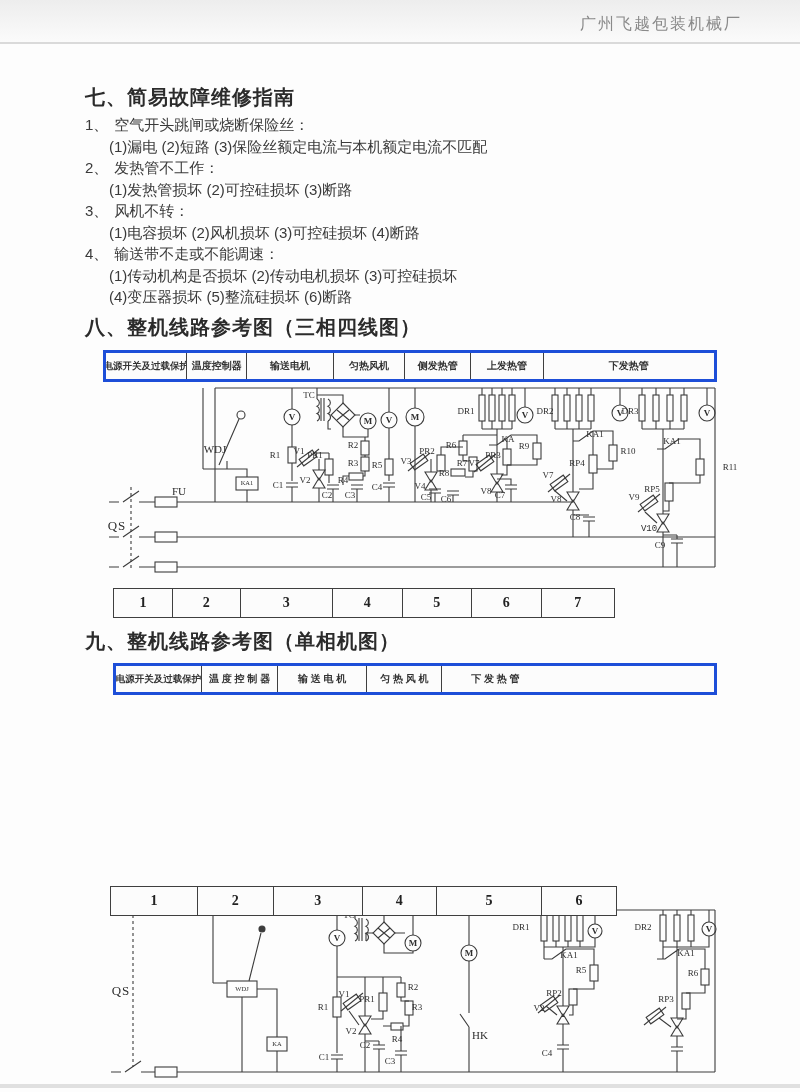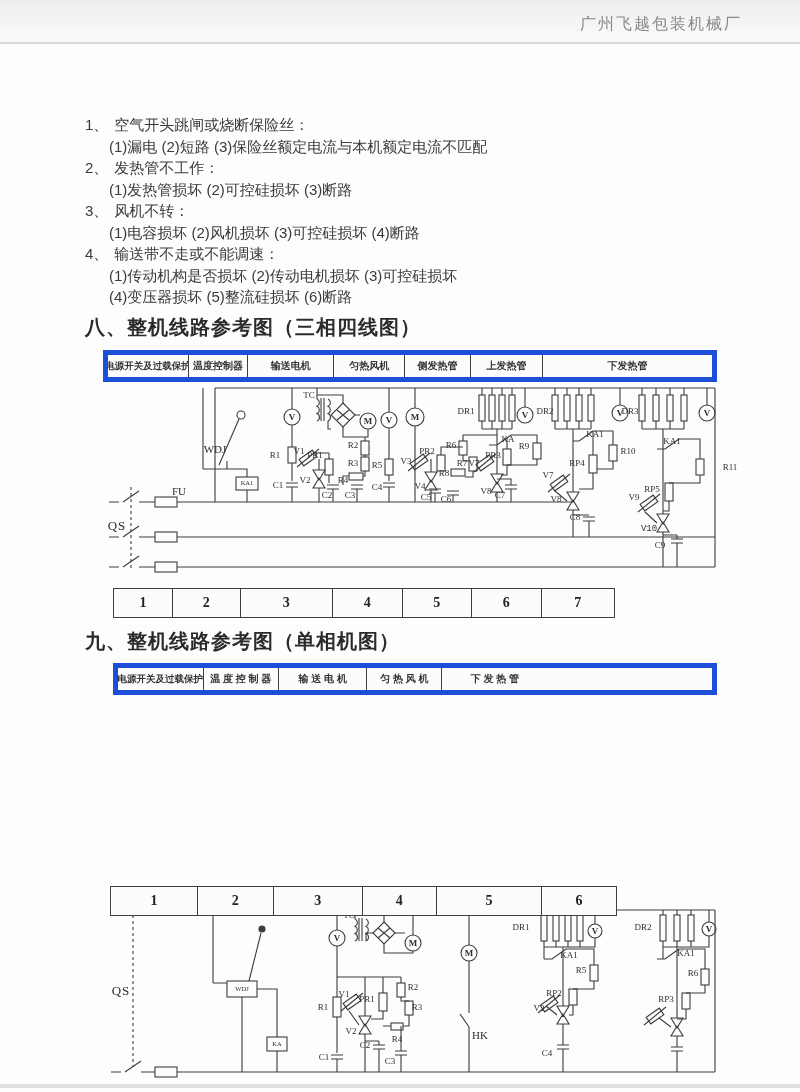--- a/index.html
+++ b/index.html
@@ -9,21 +9,21 @@
   
   .scan-head{position:absolute;top:0;left:0;right:0;height:42px;background:linear-gradient(#ededed,#fbfbfb);border-bottom:2px solid #dadada;}
   .company{position:absolute;top:14px;right:58px;font-size:16px;color:#8a8a8a;letter-spacing:2px;}
   
   .sec-title{font-size:20px;font-weight:bold;color:#2b2b2b;letter-spacing:1px;}
   
   .faq{line-height:21.5px;font-size:15px;color:#3a3a3a;}
   .fitem .fnum{margin-right:6px;}
   .fsub{margin-left:24px;}
   
-  .htable{display:flex;border:5px solid #1d4ed8;box-sizing:border-box;height:32px;background:#fcfcfc;}
+  .htable{display:flex;border:3px solid #1d4ed8;box-sizing:border-box;height:32px;background:#fcfcfc;}
   .hcell{border-right:1px solid #3f3f3f;box-sizing:border-box;display:flex;align-items:center;justify-content:center;font-size:10px;font-weight:bold;color:#333;white-space:nowrap;overflow:hidden;}
   .hcell:last-child{border-right:none;}
   
   .ntable{display:flex;border:1px solid #3f3f3f;box-sizing:border-box;height:30px;background:#fcfcfc;}
   .ncell{border-right:1px solid #3f3f3f;box-sizing:border-box;display:flex;align-items:center;justify-content:center;font-family:"Liberation Serif",serif;font-size:14px;font-weight:bold;color:#222;}
   .ncell:last-child{border-right:none;}
   
   .circuit{position:relative;}
   .circuit svg{position:absolute;top:0;left:0;}
   .clabel{position:absolute;transform:translate(-50%,-50%);font-family:"Liberation Serif",serif;font-size:9px;color:#2e2e2e;white-space:nowrap;line-height:1;}
@@ -35,20 +35,21 @@
   .scan-bottom{position:absolute;left:0;right:0;top:1084px;height:4px;background:#d8d8d8;opacity:.8;}
 </style>
 </head>
 <body>
 
 <div class="page">
   <div class="scan-head">
     <span class="company">广州飞越包装机械厂</span>
   </div>
 
+  <div class="abs sec-title" style="top:84px;left:85px;">七、简易故障维修指南</div>
 
   <div class="abs faq" style="top:114px;left:85px;width:640px;">
     <div class="fitem"><span class="fnum">1、</span><span>空气开头跳闸或烧断保险丝：</span></div>
     <div class="fsub">(1)漏电 (2)短路 (3)保险丝额定电流与本机额定电流不匹配</div>
     <div class="fitem"><span class="fnum">2、</span><span>发热管不工作：</span></div>
     <div class="fsub">(1)发热管损坏 (2)可控硅损坏 (3)断路</div>
     <div class="fitem"><span class="fnum">3、</span><span>风机不转：</span></div>
     <div class="fsub">(1)电容损坏 (2)风机损坏 (3)可控硅损坏 (4)断路</div>
     <div class="fitem"><span class="fnum">4、</span><span>输送带不走或不能调速：</span></div>
     <div class="fsub">(1)传动机构是否损坏 (2)传动电机损坏 (3)可控硅损坏</div>

